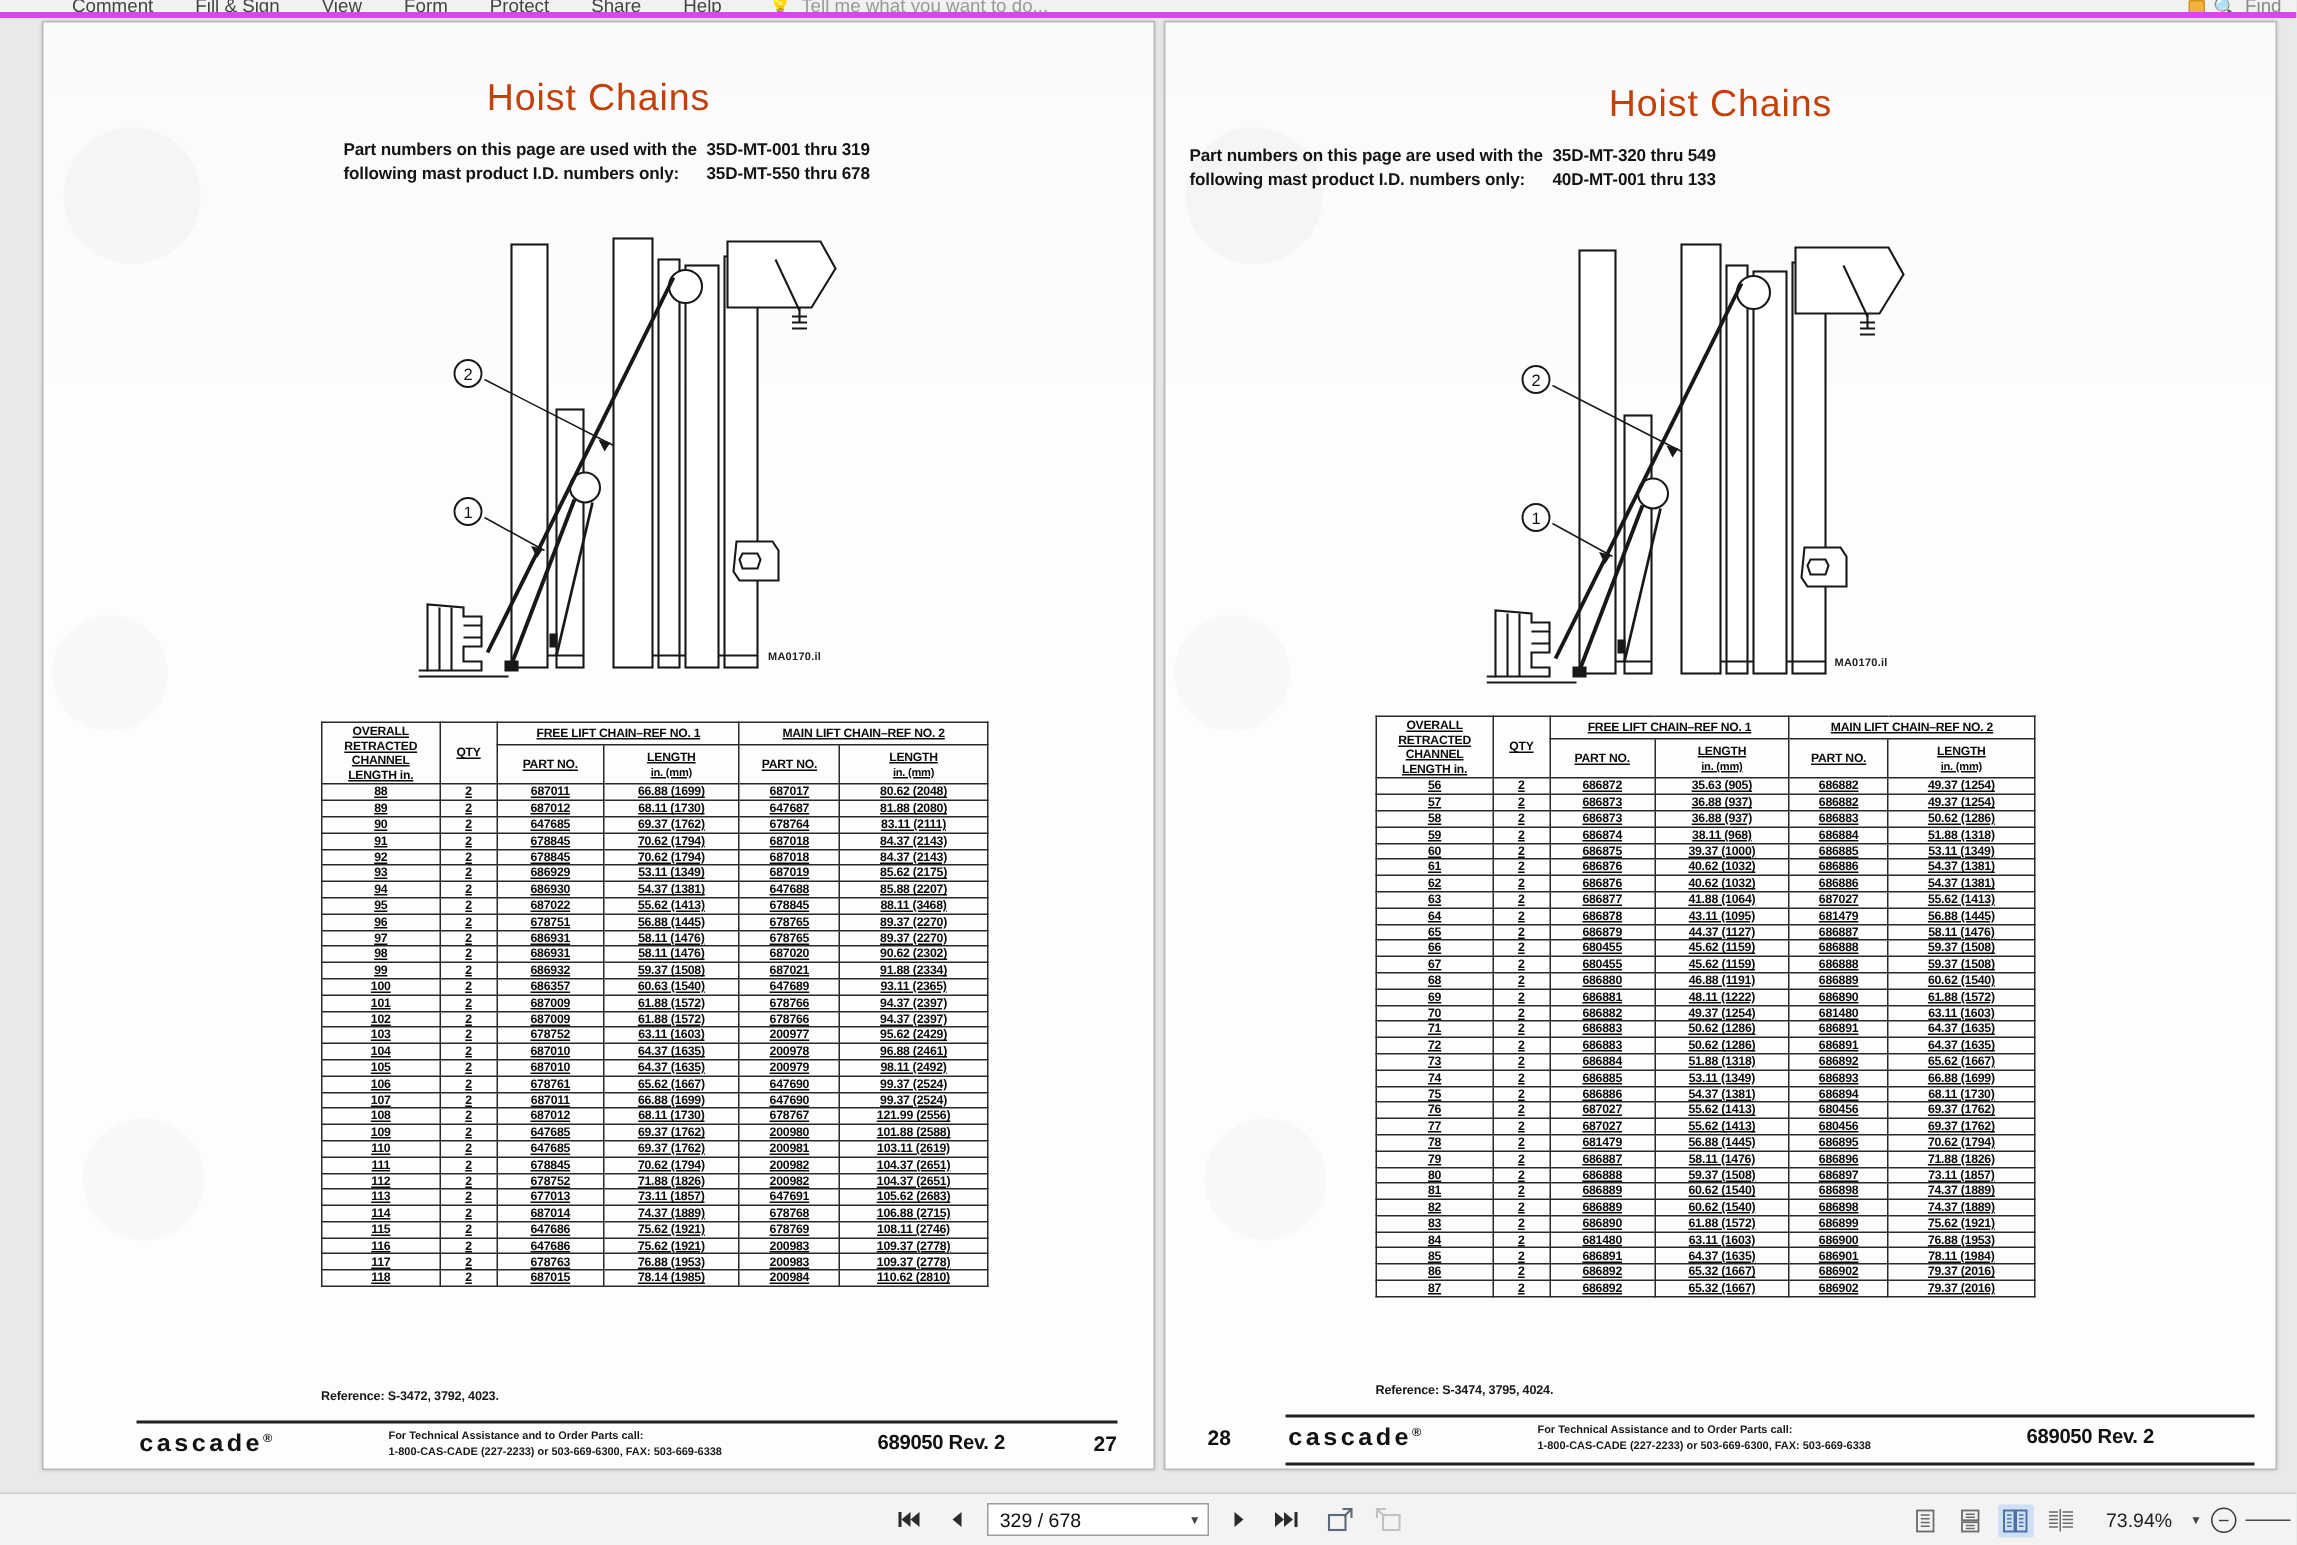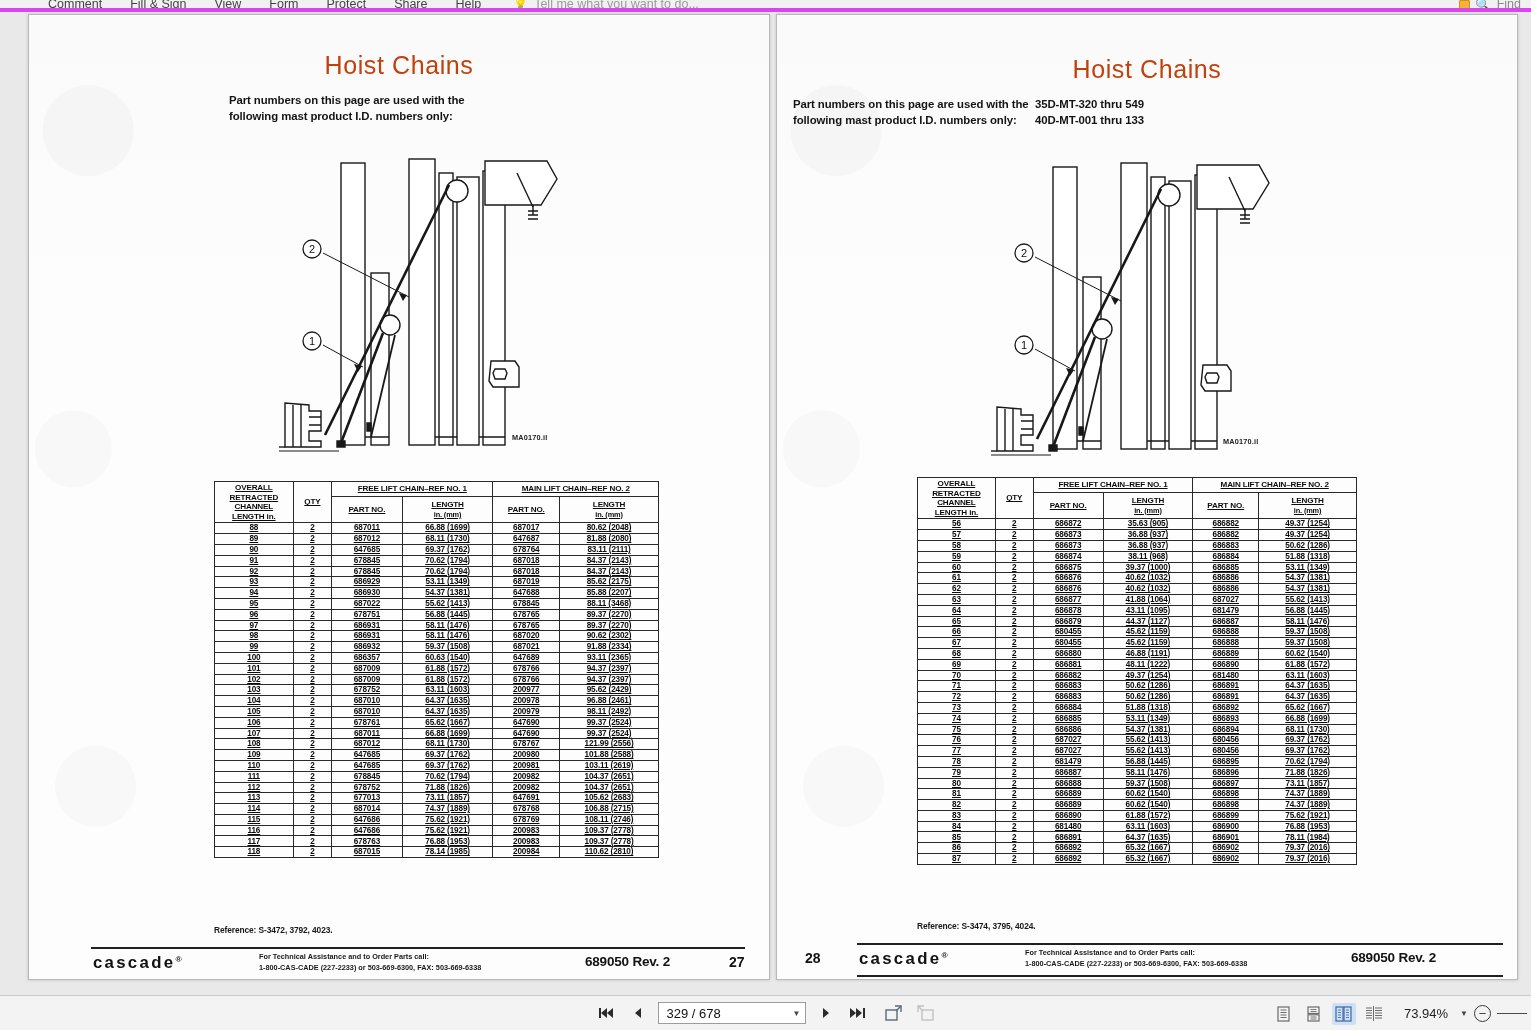--- a/index.html
+++ b/index.html
@@ -300,20 +300,24 @@
     <div class="page page-left">
       <div class="page-inner">
         <div class="scan-tint"></div>
 
         <div class="page-title">Hoist Chains</div>
 
         <div class="note-block">
           <div class="note-left">
             <div>Part numbers on this page are used with the</div>
             <div>following mast product I.D. numbers only:</div>
+          </div>
+          <div class="note-right">
+            <div>35D-MT-001 thru 319</div>
+            <div>35D-MT-550 thru 678</div>
           </div>
         </div>
 
         <div class="illus">
           <svg viewBox="0 0 320 300" xmlns="http://www.w3.org/2000/svg">
             <g fill="none" stroke="#1a1a1a" stroke-width="1.4">
 
               <path d="M6 248 L6 292 L42 292 L42 286 L30 286 L30 276 L42 276 L42 256 L30 256 L30 250 Z" fill="#fff"></path>
               <path d="M14 250 L14 292 M22 250 L22 292"></path>
               <path d="M30 262 L42 262 M30 270 L42 270"></path>

